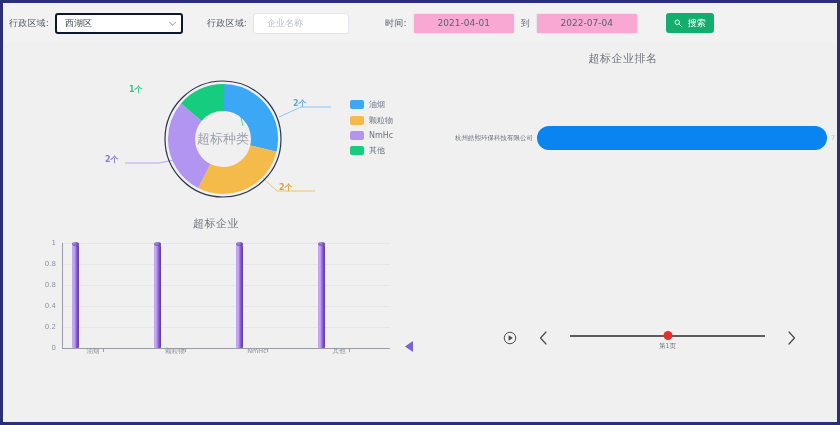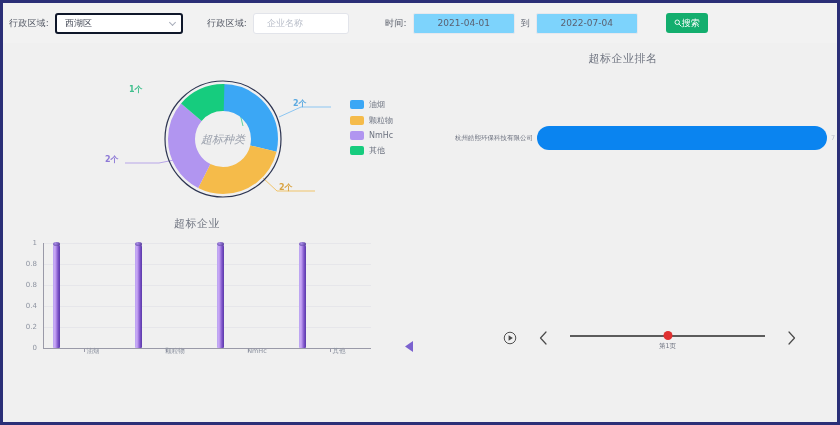--- a/index.html
+++ b/index.html
@@ -48,64 +48,63 @@
   .txtinput {
     width: 96px; height: 21px;
     background: #fff; border: 1px solid #e2e4ea;
     border-radius: 3px;
     padding: 0 13px;
     font-size: 9px; color: #b9bec9;
     display: flex; align-items: center;
   }
   .dateinput {
     width: 102px; height: 21px;
-    background: #7dd3fc; border: 1px solid #e6e8ee;
+    background: #f9a8d4; border: 1px solid #e6e8ee;
     border-radius: 2px;
     font-size: 9px; color: #5b6070;
     display: flex; align-items: center; justify-content: center;
   }
   .dsep { font-size: 9px; color: #666b78; margin: 0 6px; }
   .searchbtn {
     height: 20px; padding: 0 8px;
     background: #13ae6e; color: #fff;
     border: none; border-radius: 3px;
     font-size: 9px;
-    display: flex; align-items: center; gap: 0;
+    display: flex; align-items: center; gap: 6px;
     cursor: pointer;
     font-family: "DejaVu Sans", "Liberation Sans", sans-serif;
   }
   .searchbtn svg { display: block; }
   
   .chart-title {
     font-size: 11px; color: #6f7480;
     text-align: center; letter-spacing: .5px;
   }
   
   .donut-wrap { position: absolute; left: 100px; top: 48px; width: 240px; height: 150px; }
   .donut-center {
     position: absolute; left: 50%; top: 50%;
     transform: translate(-50%, -50%);
-    font-size: 11px; color: #9aa0ac;
+    font-size: 13px; color: #9aa0ac;
     pointer-events: none;
-    font-style: italic;
   }
   .leader-lbl {
     position: absolute; font-size: 8px; font-weight: bold;
     white-space: nowrap;
   }
   
   .legend {
     position: absolute; left: 347px; top: 96px;
     display: flex; flex-direction: column; gap: 5px;
   }
   .legend-row { display: flex; align-items: center; gap: 5px; }
   .legend-swatch { width: 14px; height: 9px; border-radius: 2px; }
   .legend-text { font-size: 8px; color: #6d7380; }
   
-  .bar-panel { position: absolute; left: 14px; top: 205px; width: 360px; height: 150px; }
+  .bar-panel { position: absolute; left: 33px; top: 205px; width: 360px; height: 150px; }
   .bar-title { position: absolute; left: 0; top: 8px; width: 100%; }
   .axis-lbl {
     position: absolute; font-size: 7px; color: #8d93a0;
     text-align: right; width: 16px;
   }
   .gridline { position: absolute; height: 1px; background: #e6e6ea; }
   .xaxis { position: absolute; height: 1px; background: #9a9aa8; }
   .yaxis { position: absolute; width: 1px; background: #9a9aa8; }
   .tick { position: absolute; width: 1px; height: 3px; background: #9a9aa8; }
   .bar3d { position: absolute; width: 7px; border-radius: 3px 3px 0 0; }

